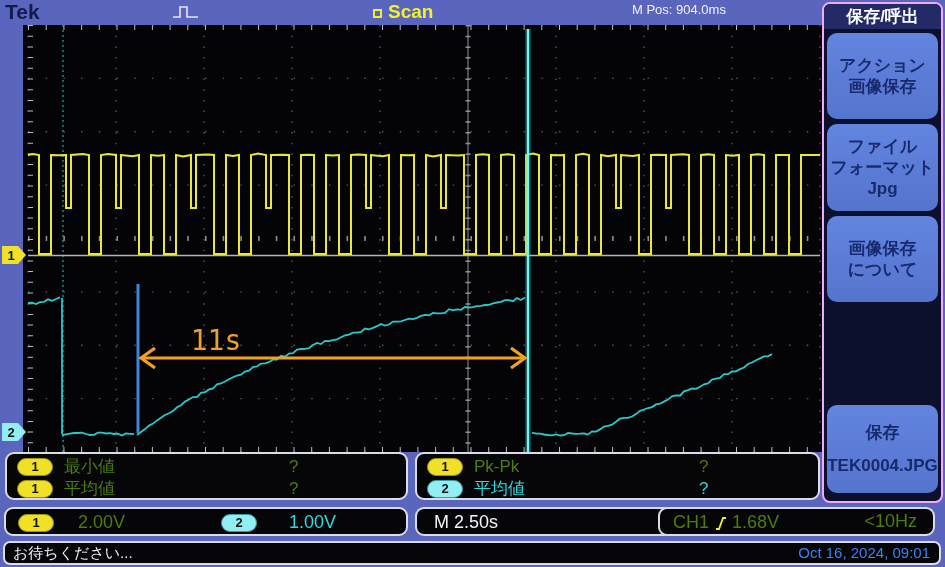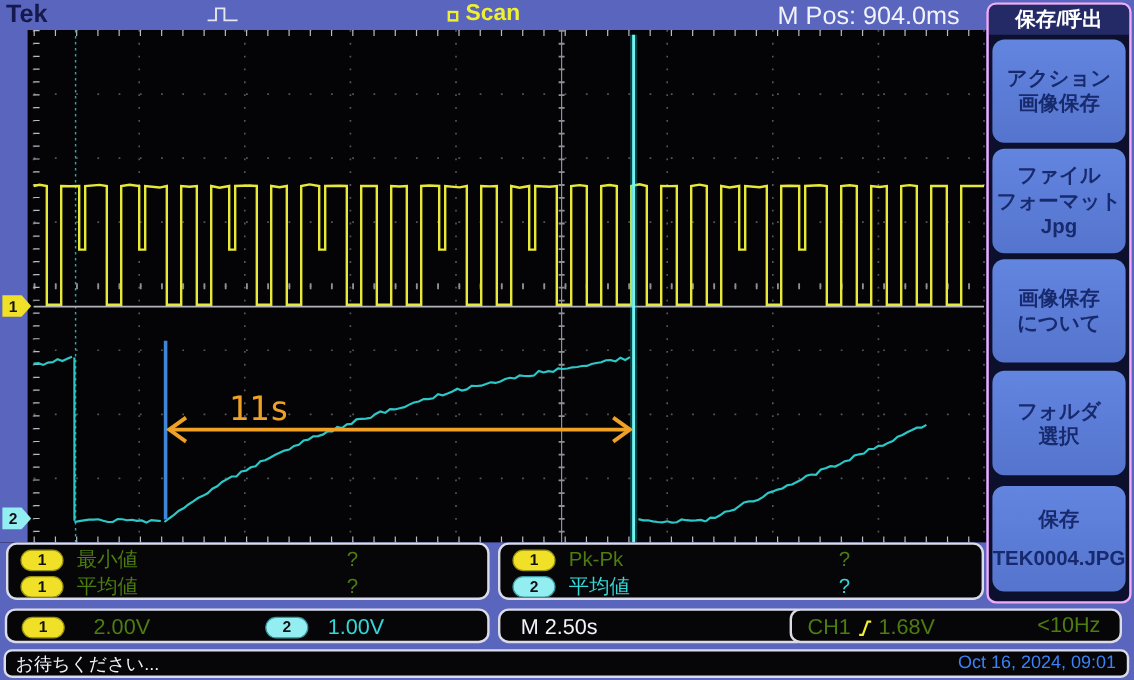--- a/index.html
+++ b/index.html
@@ -6,21 +6,21 @@
   body { font-family:"Liberation Sans","DejaVu Sans",sans-serif; background:#222; }
   .screen { position:relative; width:945px; height:567px; background:#5a66bd; overflow:hidden; }
 
   
   .topbar { position:absolute; left:0; top:0; width:945px; height:25px; background:#5a66bd;border-radius:10px; }
   .tek-logo { position:absolute; left:5px; top:0px; font-size:21px; font-weight:bold; color:#14194e; letter-spacing:0px; }
   .trig-icon { position:absolute; left:172px; top:4px; }
   .scan-wrap { position:absolute; left:373px; top:1px; display:flex; align-items:center; }
   .scan-sq { width:9px; height:9px; border:2px solid #f0f030; margin-right:6px; margin-top:2px; }
   .scan-txt { color:#f0f030; font-size:19px; font-weight:bold; }
-  .mpos { position:absolute; left:648px; top:2px; color:#f2f2fa; font-size:21px; }
+  .mpos { position:absolute; left:632px; top:2px; color:#f2f2fa; font-size:13px; }
 
   
   .display { position:absolute; left:0; top:25px; width:822px; height:427px; background:#040407; }
 
   
   .sidebar { position:absolute; left:822px; top:2px; width:121px; height:501px;
              background:#0c102c; border:2px solid #f0abfc; border-radius:8px; overflow:hidden; }
   .sidebar-title { height:25px; background:#232a66; color:#fff; font-size:17px; font-weight:bold;
                    display:flex; align-items:center; justify-content:center; }
   .menu-btn { position:absolute; left:3px; width:111px; border-radius:10px;
@@ -48,21 +48,21 @@
   .mlabel { font-size:17px; margin-left:11px; }
   .mvalue { position:absolute; left:272px; font-size:17px; }
   .txt-y { color:#4d7c0f; } .txt-c { color:#35d8d8; }
 
   
   .chan1 { left:4px;  top:507px; width:404px; height:29px; }
   .chan2 { left:415px; top:507px; width:258px; height:29px;text-decoration:underline; }
   .chan3 { left:658px; top:507px; width:277px; height:29px; }
   .chan-inner { position:absolute; top:2px; left:0; width:100%; height:23px; display:flex; align-items:center; }
   .cb-badge1 { margin-left:12px; } .cb-scale1 { font-size:18px; margin-left:24px; }
-  .cb-badge2 { margin-left:96px; } .cb-scale2 { font-size:18px; margin-left:16px; }
+  .cb-badge2 { margin-left:96px; } .cb-scale2 { font-size:18px; margin-left:32px; }
   .tb-text { font-size:18px; margin-left:17px; color:#f2f2fa; }
   .trg-src { font-size:18px; margin-left:13px; }
   .slope-icon { margin-left:6px; margin-right:5px; margin-top:2px; }
   .trg-lvl { font-size:18px; }
   .trg-freq { font-size:18px; position:absolute; right:16px; top:0px; }
 
   
   .status { left:3px; top:541px; width:938px; height:24px; border-radius:7px; border-width:2px; }
   .status-msg { position:absolute; left:8px; top:1px; font-size:15px; color:#f2f2fa; }
   .status-date { position:absolute; right:9px; top:1px; font-size:15px; color:#3b82f6; }
@@ -138,24 +138,20 @@
     </div>
     <div class="menu-btn mb2">
       <span>ファイル</span>
       <span>フォーマット</span>
       <span>Jpg</span>
     </div>
     <div class="menu-btn mb3">
       <span>画像保存</span>
       <span>について</span>
     </div>
-    <div class="menu-btn mb4">
-      <span>フォルダ</span>
-      <span>選択</span>
-    </div>
     <div class="menu-btn mb5">
       <span>保存</span>
       <span>TEK0004.JPG</span>
     </div>
   </div>
 
   <div class="blackbox meas1">
     <div class="meas-row mr1">
       <span class="badge badge-y">1</span>
       <span class="mlabel txt-y">最小値</span>

